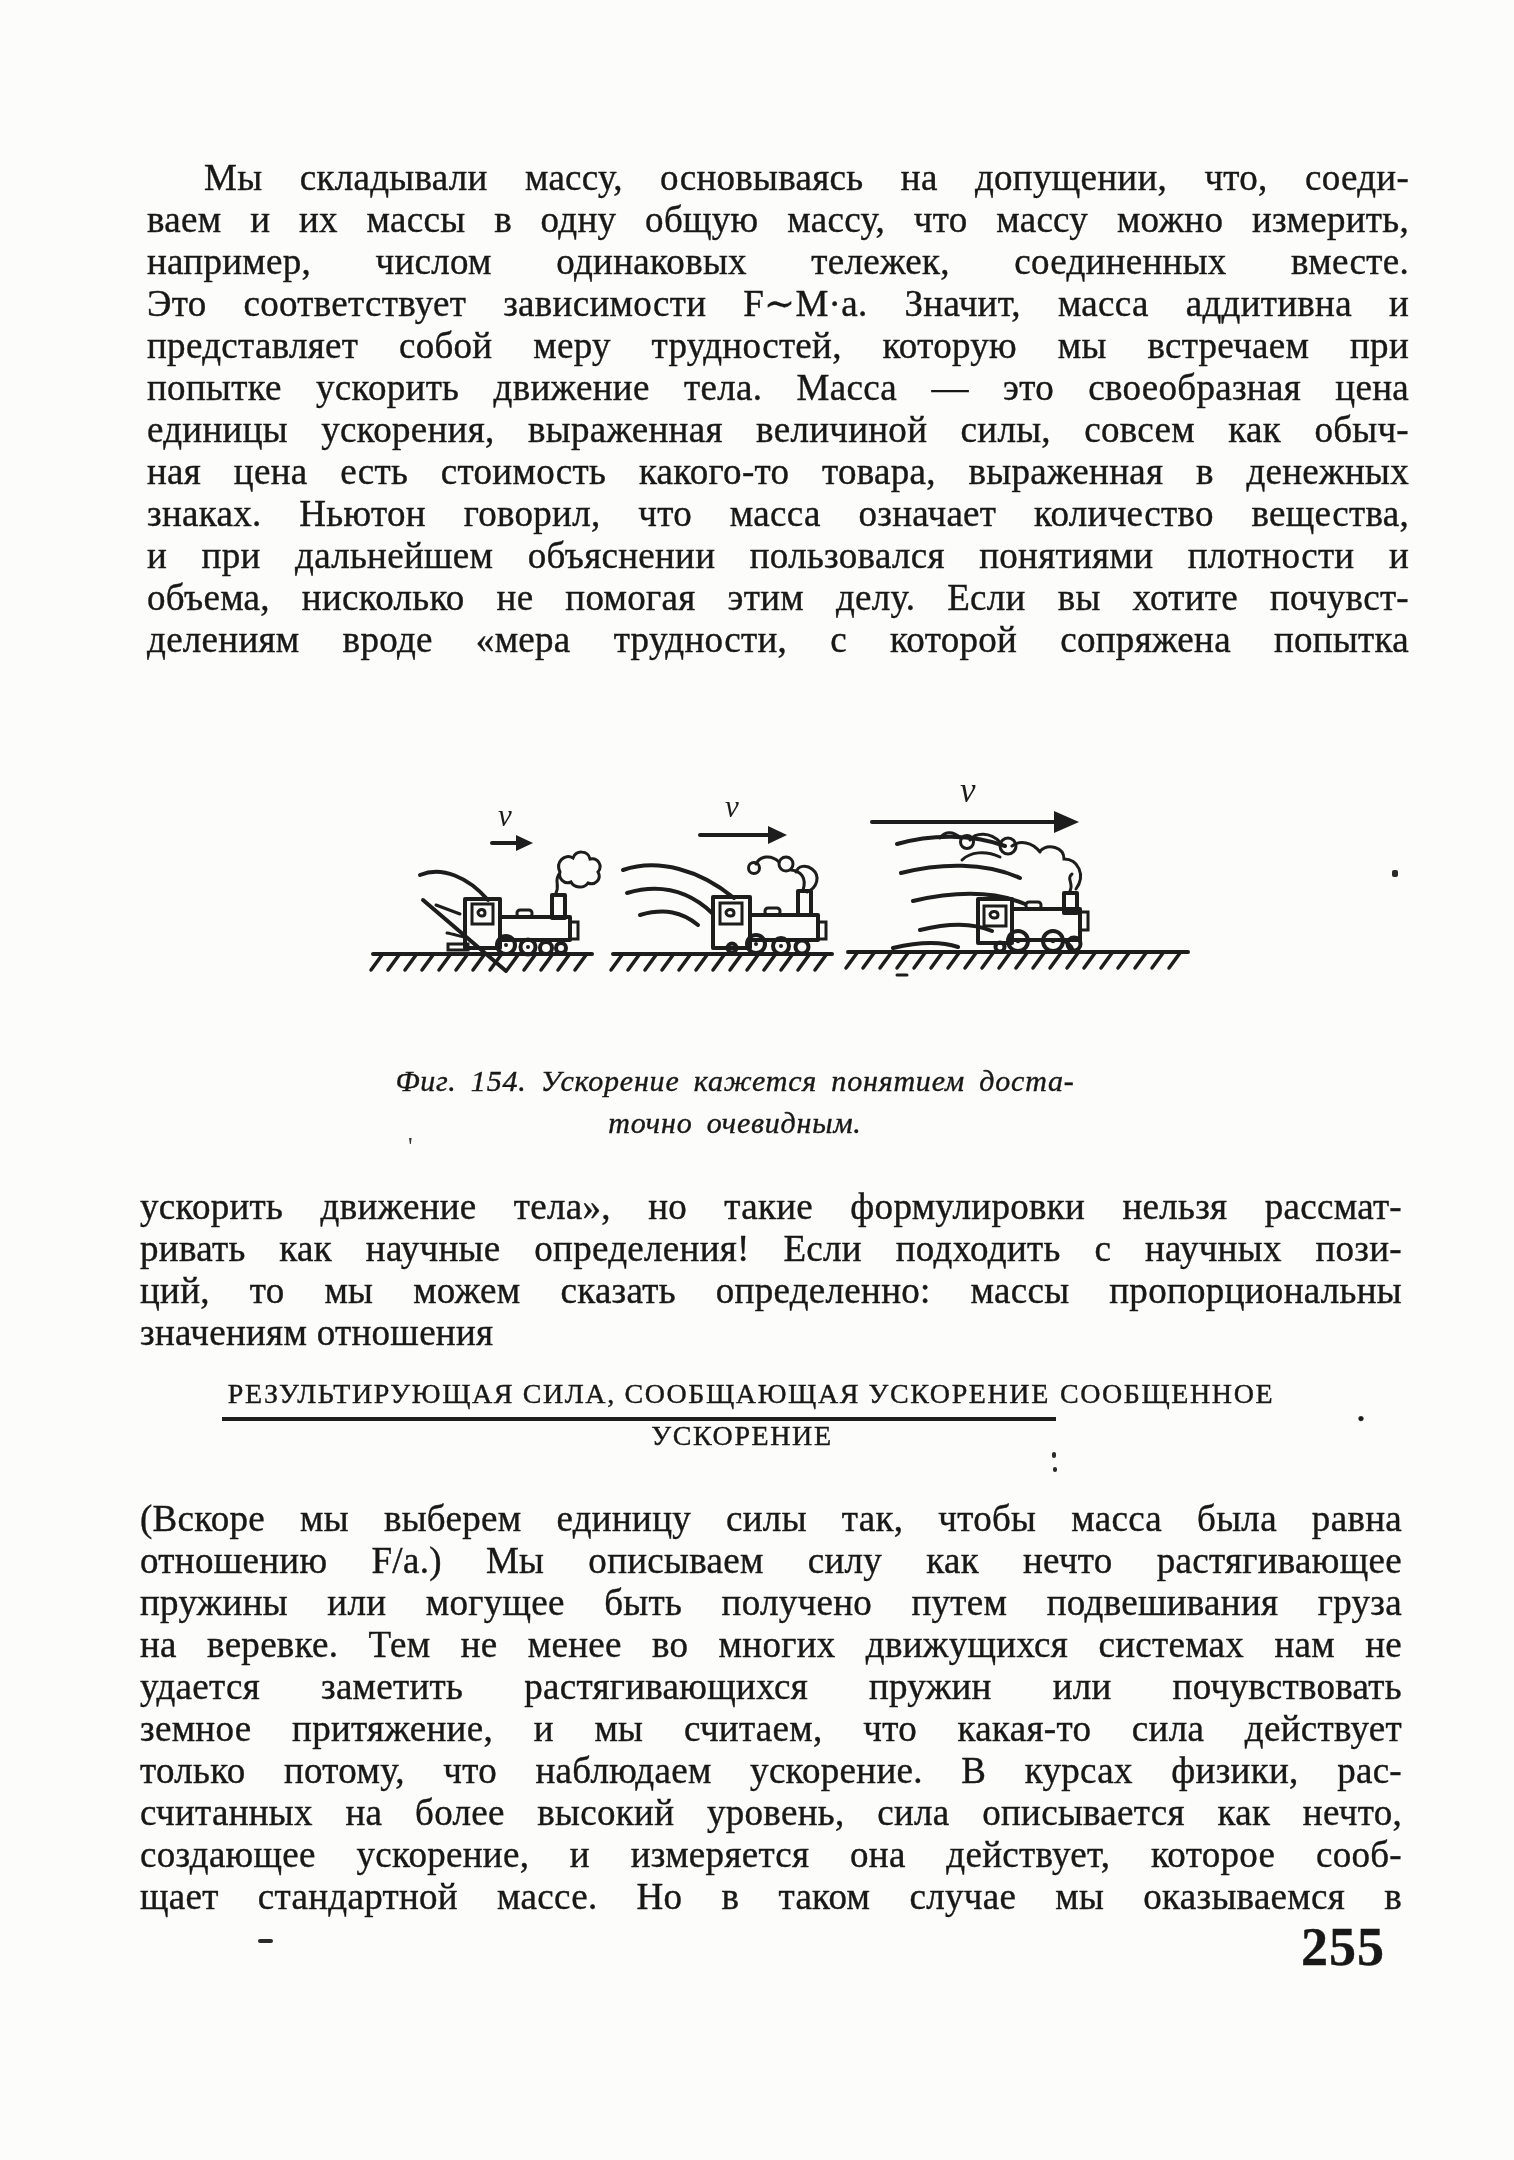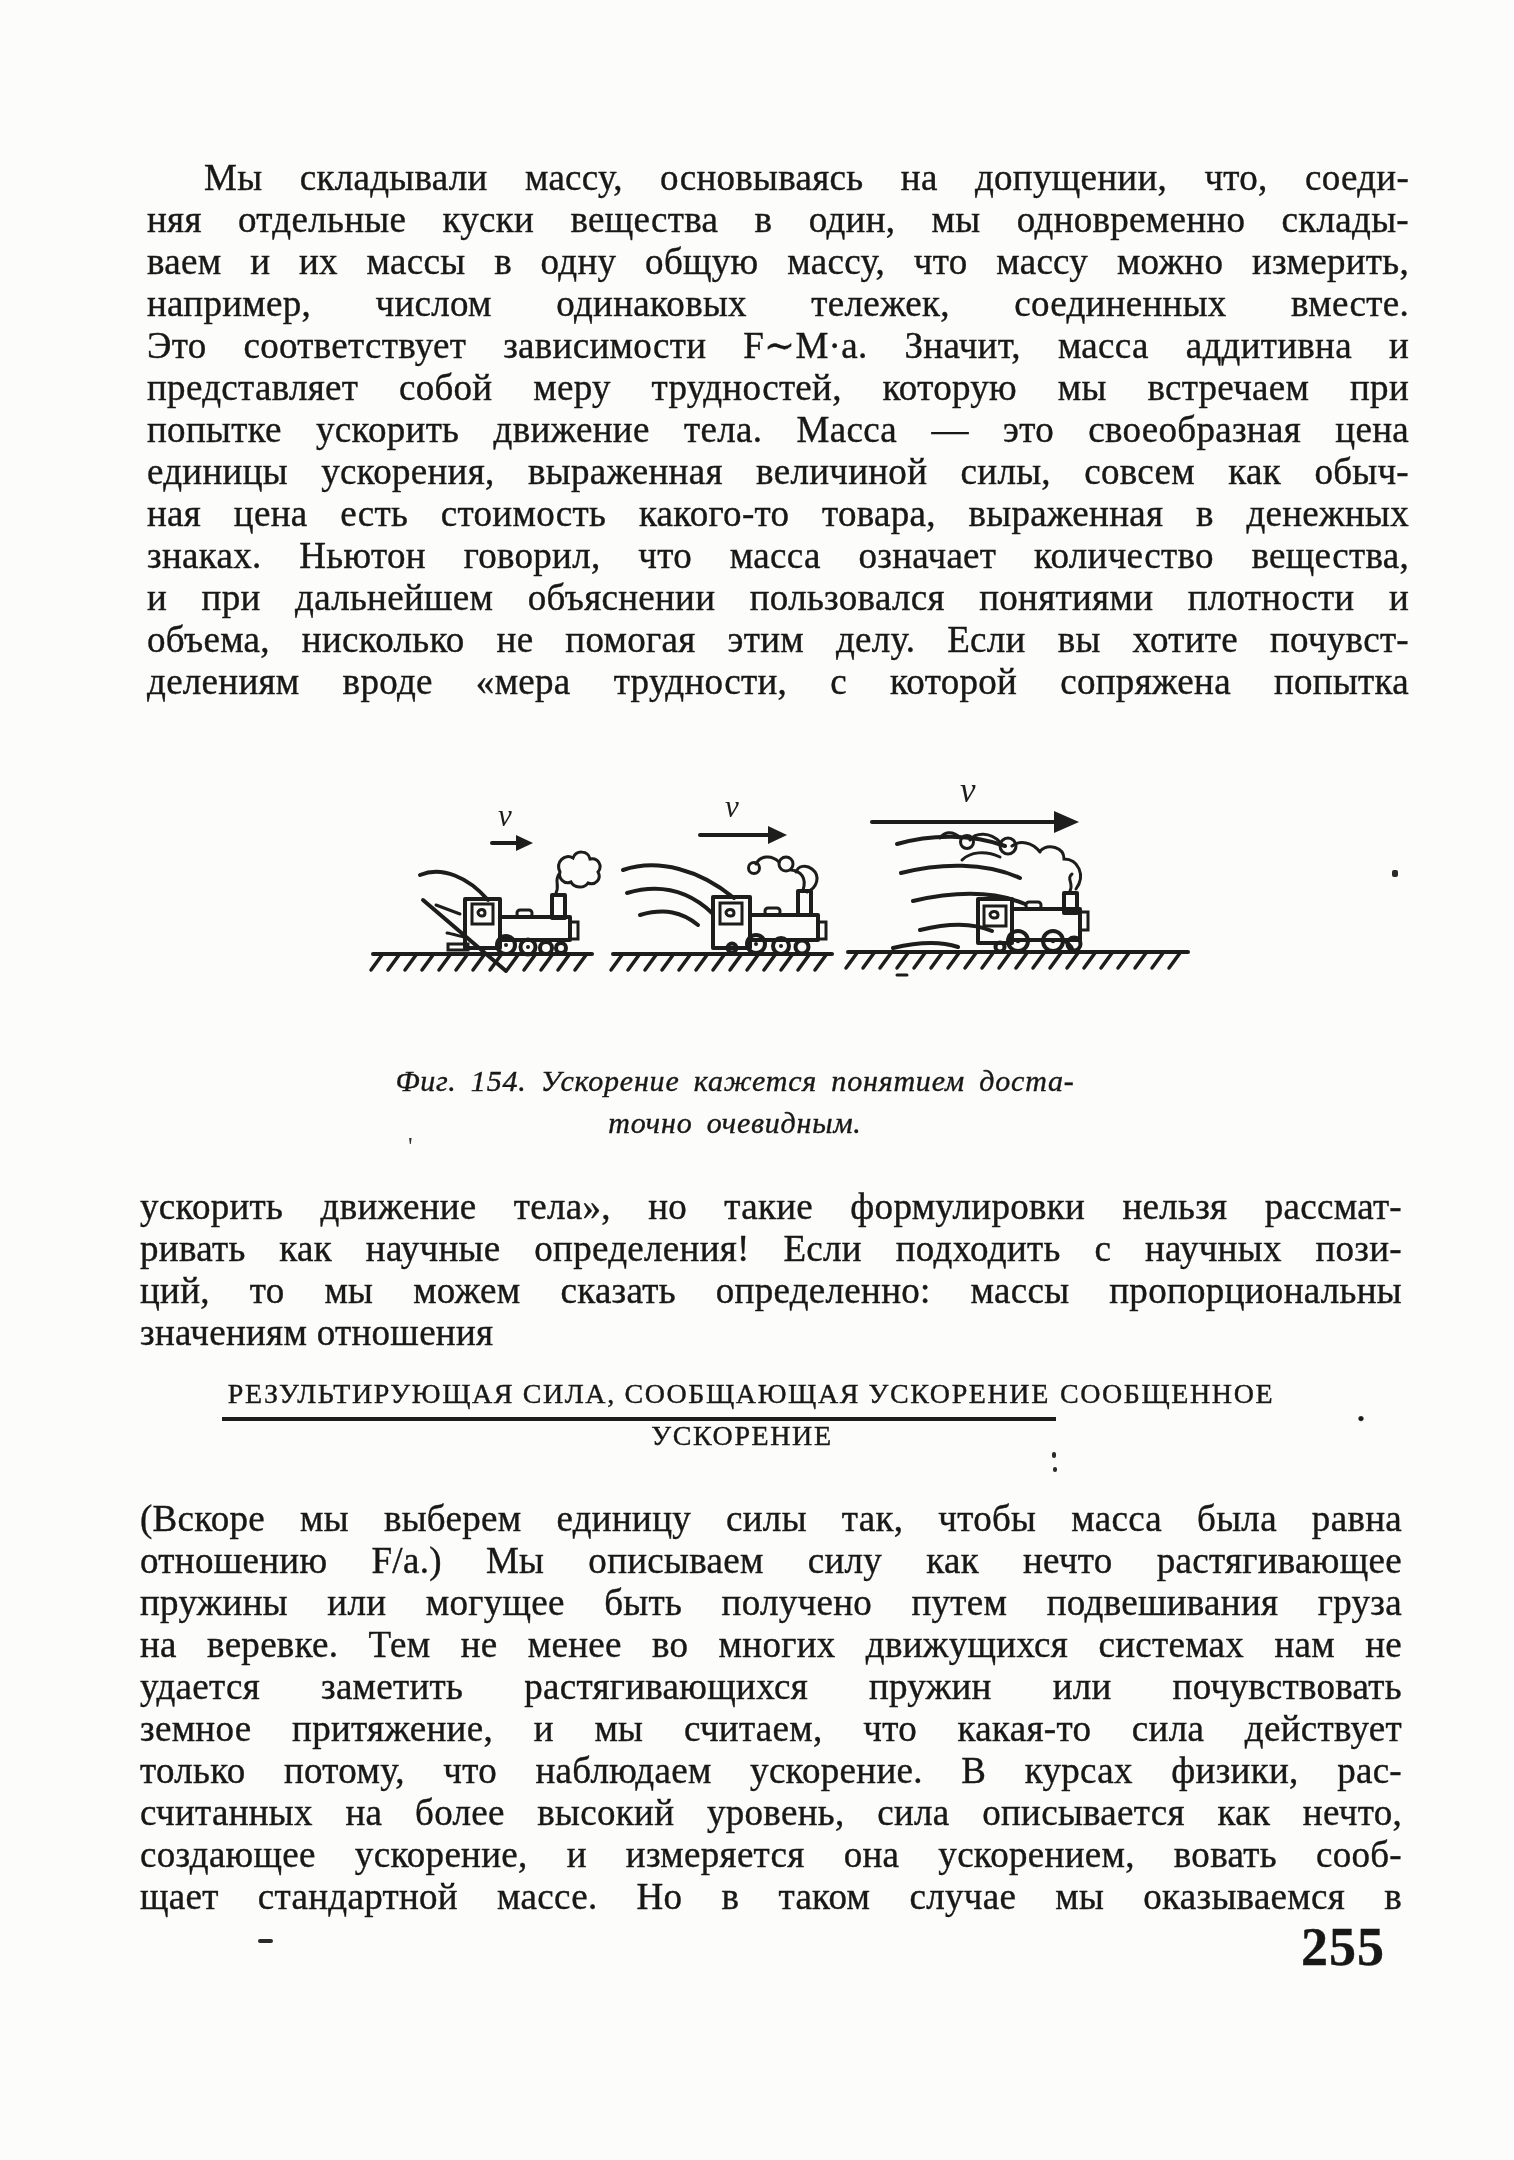--- a/index.html
+++ b/index.html
@@ -45,21 +45,20 @@
 
   
   .spec{position:absolute;background:#2a2a2a;border-radius:2px;}
   .tick{position:absolute;color:#333;font-size:26px;-webkit-text-stroke:0;}
 </style>
 </head>
 <body>
 
 <div id="para1" class="para">
     <div class="text-line"><span>Мы складывали массу, основываясь на допущении, что, соеди-</span></div>
-    <div class="text-line"><span>няя отдельные куски вещества в один, мы одновременно склады-</span></div>
     <div class="text-line"><span>ваем и их массы в одну общую массу, что массу можно измерить,</span></div>
     <div class="text-line"><span>например, числом одинаковых тележек, соединенных вместе.</span></div>
     <div class="text-line"><span>Это соответствует зависимости </span><span class="it">F∼M·a</span><span>. Значит, масса аддитивна и</span></div>
     <div class="text-line"><span>представляет собой меру трудностей, которую мы встречаем при</span></div>
     <div class="text-line"><span>попытке ускорить движение тела. Масса — это своеобразная цена</span></div>
     <div class="text-line"><span>единицы ускорения, выраженная величиной силы, совсем как обыч-</span></div>
     <div class="text-line"><span>ная цена есть стоимость какого-то товара, выраженная в денежных</span></div>
     <div class="text-line"><span>знаках. Ньютон говорил, что масса означает количество вещества,</span></div>
     <div class="text-line"><span>и при дальнейшем объяснении пользовался понятиями плотности и</span></div>
     <div class="text-line"><span>объема, нисколько не помогая этим делу. Если вы хотите почувст-</span></div>
@@ -228,21 +227,21 @@
 
 <div id="para3" class="para">
     <div class="text-line"><span>(Вскоре мы выберем единицу силы так, чтобы </span><span class="it">масса</span><span> была равна</span></div>
     <div class="text-line"><span>отношению </span><span class="it">F/a</span><span>.) Мы описываем силу как нечто растягивающее</span></div>
     <div class="text-line"><span>пружины или могущее быть получено путем подвешивания груза</span></div>
     <div class="text-line"><span>на веревке. Тем не менее во многих движущихся системах нам не</span></div>
     <div class="text-line"><span>удается заметить растягивающихся пружин или почувствовать</span></div>
     <div class="text-line"><span>земное притяжение, и мы считаем, что какая-то сила действует</span></div>
     <div class="text-line"><span>только потому, что наблюдаем ускорение. В курсах физики, рас-</span></div>
     <div class="text-line"><span>считанных на более высокий уровень, сила описывается как нечто,</span></div>
-    <div class="text-line"><span>создающее ускорение, и измеряется она ускорением, вовать сооб-</span></div>
+    <div class="text-line"><span>создающее ускорение, и измеряется она действует, которое сооб-</span></div>
     <div class="text-line"><span>щает стандартной массе. Но в таком случае мы оказываемся в</span></div>
   </div>
 
 <div id="pageno">255</div>
 
 <div class="tick" style="left:408px;top:1132px;">'</div>
 <div class="spec" style="left:1392px;top:870px;width:6px;height:7px;"></div>
 <div class="spec" style="left:1052px;top:1452px;width:4px;height:6px;"></div>
 <div class="spec" style="left:1053px;top:1467px;width:4px;height:5px;"></div>
 <div class="spec" style="left:258px;top:1939px;width:15px;height:4px;"></div>

